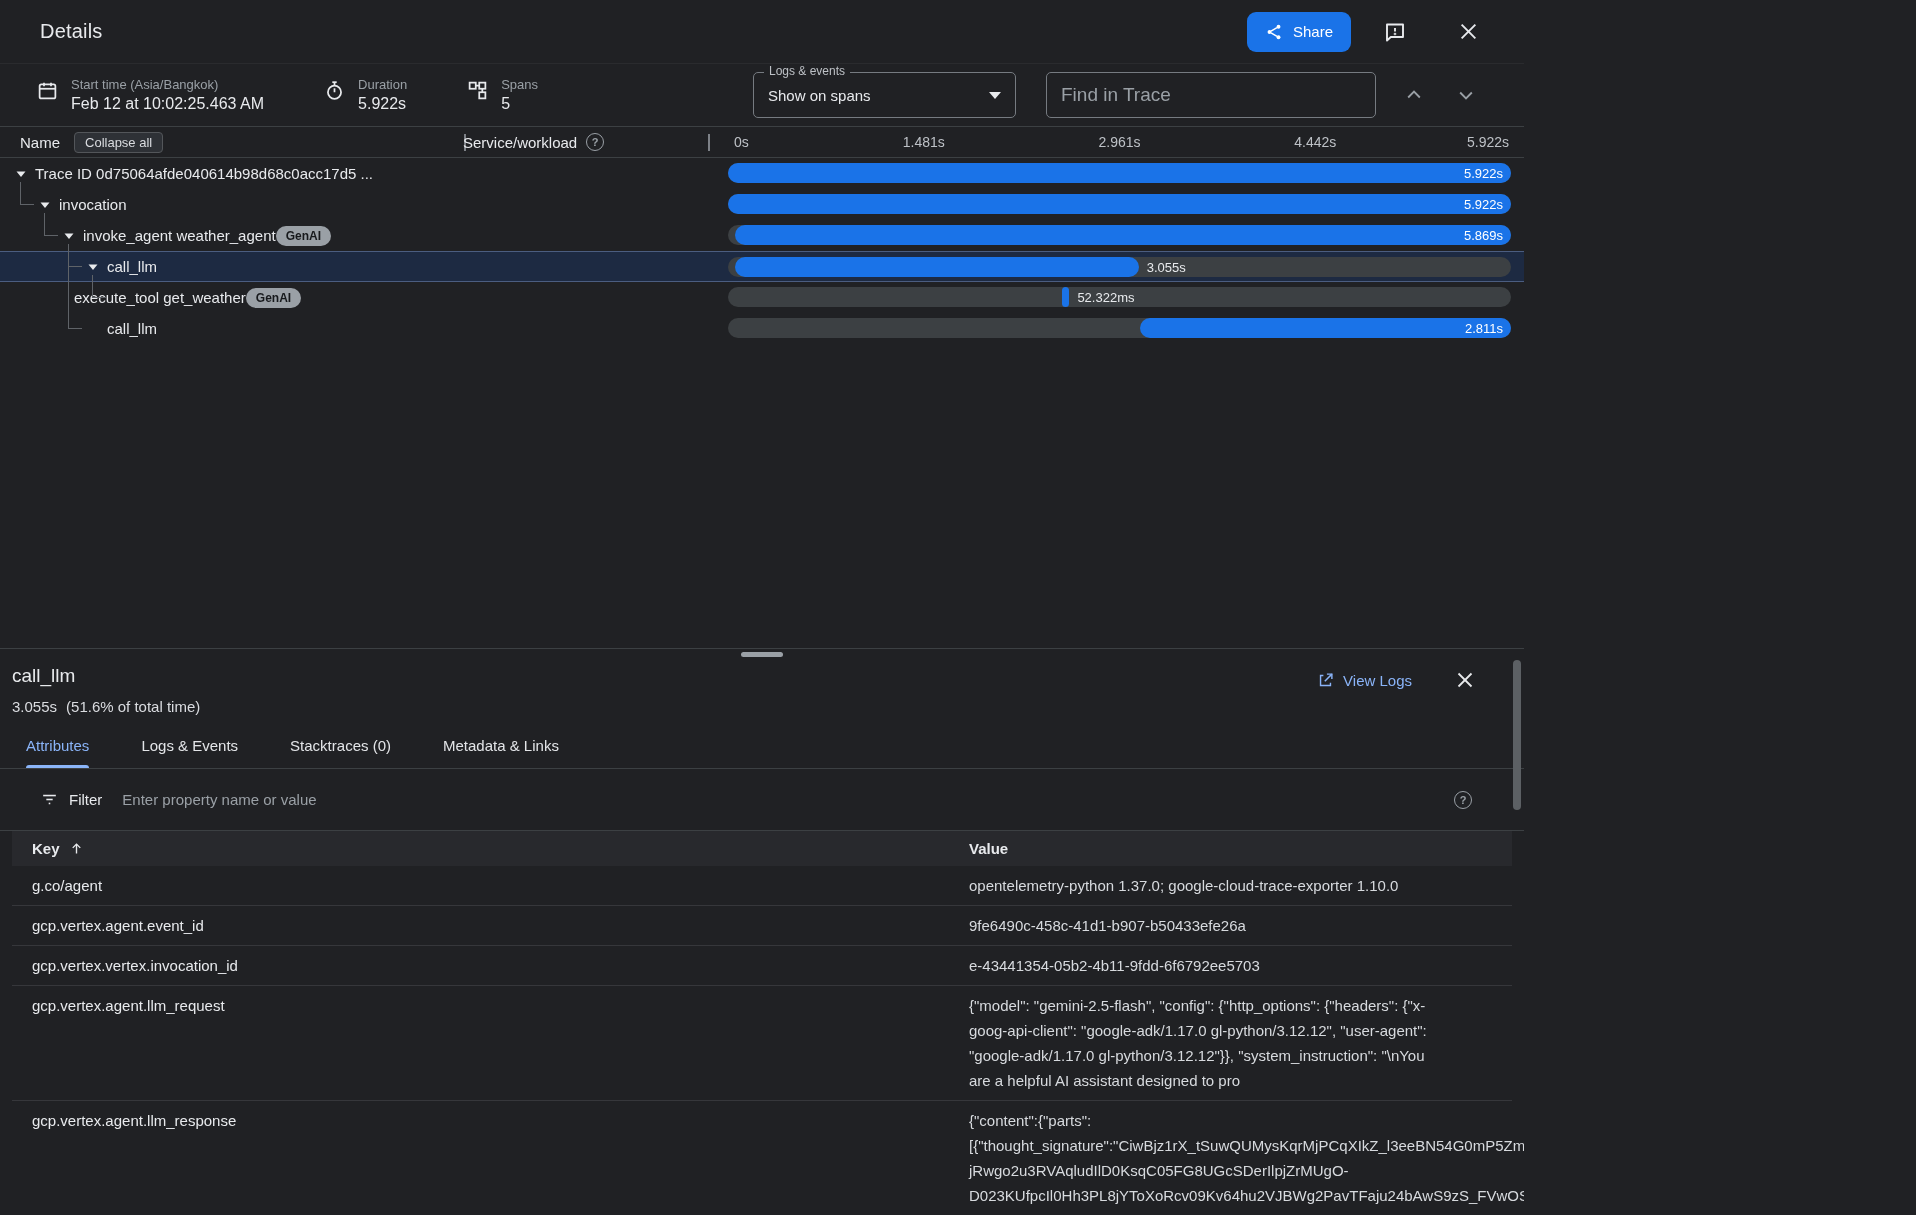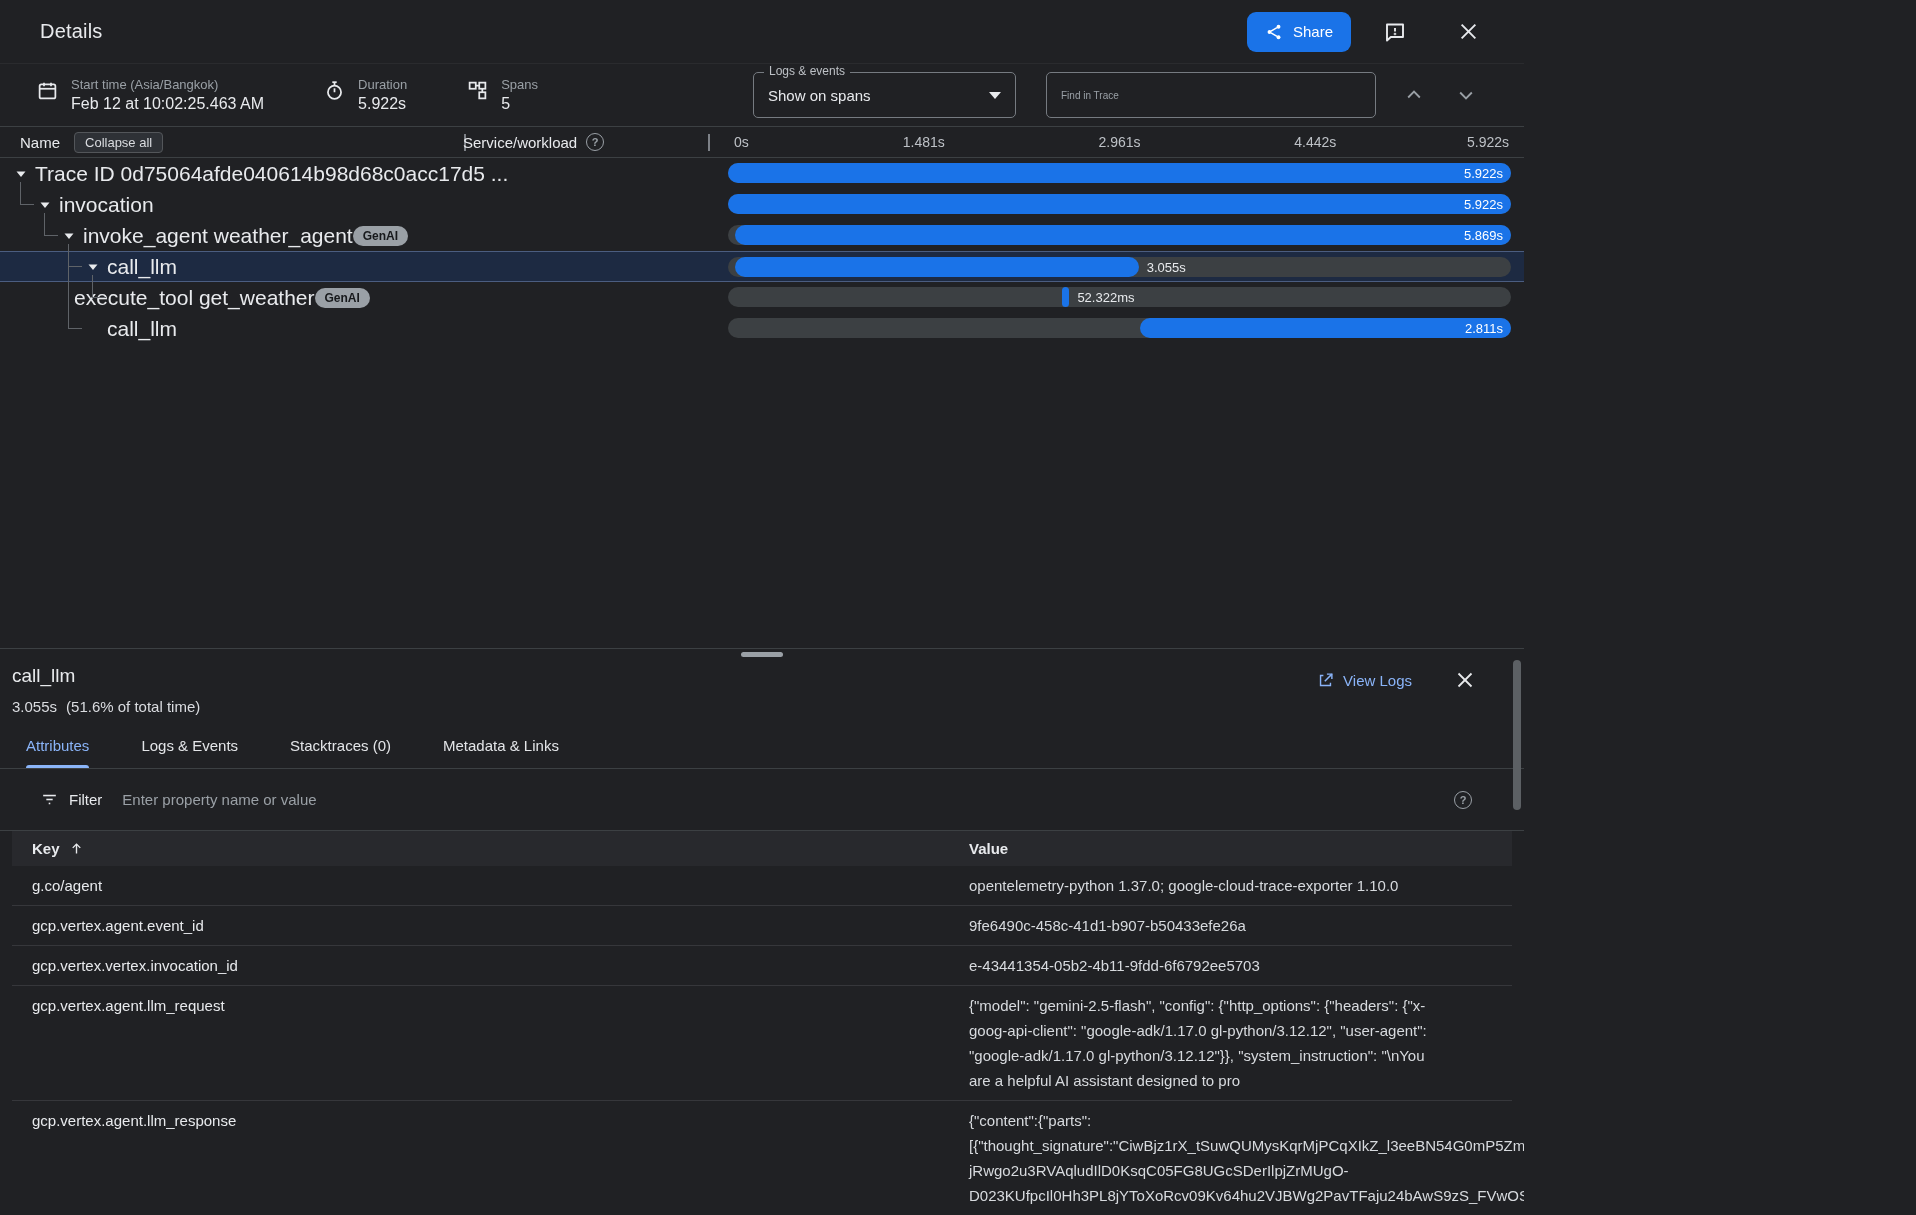--- a/index.html
+++ b/index.html
@@ -24,21 +24,21 @@
   .meta .txt{display:flex;flex-direction:column;gap:3px}
   .meta .lbl{font-size:13px;color:#9aa0a6;white-space:nowrap}
   .meta .val{font-size:16px;font-weight:500;color:#e8eaed;white-space:nowrap}
   .outlined-select{position:relative;width:263px;height:46px;border:1px solid #767b81;border-radius:5px;
     display:flex;align-items:center;padding:0 14px;margin-left:auto;cursor:pointer;background:transparent}
   .outlined-select .legend{position:absolute;top:-9px;left:10px;font-size:12px;color:#bdc1c6;background:#202124;padding:0 5px}
   .outlined-select .value{font-size:15px;color:#e8eaed;flex:1}
   .caret-down{width:0;height:0;border-left:6px solid transparent;border-right:6px solid transparent;border-top:7px solid #e8eaed}
   .find-box{width:330px;height:46px;border:1px solid #767b81;border-radius:5px;margin-left:30px;
     display:flex;align-items:center;padding:0 14px;background:transparent}
-  .find-box input{background:transparent;border:none;outline:none;color:#0ea5e9;font-size:10px;width:100%;font-family:inherit}
+  .find-box input{background:transparent;border:none;outline:none;color:#0ea5e9;font-size:19px;width:100%;font-family:inherit}
   .find-box input::placeholder{color:#9aa0a6}
   .nav-btn{background:none;border:none;margin-left:24px;cursor:pointer;padding:4px;display:flex}
 
   
   .wf-header{position:relative;height:31px;border-bottom:1px solid #3c4043;display:flex;align-items:center}
   .wf-left{position:relative;width:728px;height:100%;display:flex;align-items:center;flex-shrink:0}
   .wf-name-label{margin-left:20px;font-size:15px;font-weight:500;color:#e8eaed}
   .chip{margin-left:14px;font-size:13px;color:#dadce0;background:#2e3136;border:1px solid #53565a;
     border-radius:4px;padding:2px 10px;cursor:pointer;font-family:inherit}
   .v-div{position:absolute;top:7px;width:2px;height:17px;background:#7d8187}
@@ -49,21 +49,21 @@
   .tick{position:absolute;top:7px;font-size:14px;color:#bdc1c6;white-space:nowrap}
 
   
   .tree{position:relative}
   .guides{position:absolute;inset:0;z-index:2;pointer-events:none}
   .guides div{position:absolute;background:#5f6368}
   .tree-row{display:flex;align-items:center;height:31px;position:relative}
   .tree-row.selected{background:#1d2a42;border-top:1px solid #4b5d80;border-bottom:1px solid #4b5d80}
   .row-name{width:728px;display:flex;align-items:center;flex-shrink:0;overflow:hidden}
   .twisty{width:18px;height:18px;display:flex;align-items:center;justify-content:center;flex-shrink:0;cursor:pointer}
-  .row-label{margin-left:5px;font-size:21px;color:#e8eaed;white-space:nowrap}
+  .row-label{margin-left:5px;font-size:15px;color:#e8eaed;white-space:nowrap}
   .genai-badge{background:#9aa0a6;color:#17191c;border-radius:11px;font-size:12px;
     font-weight:600;padding:3px 10px;white-space:nowrap}
   .row-timeline{position:relative;flex:1;height:100%;margin-right:13px}
   .track{position:absolute;left:0;right:0;top:5px;height:20px;background:#3c4043;border-radius:10px}
   .bar{position:absolute;top:0;height:20px;background:#1a73e8;border-radius:10px;min-width:7px;cursor:pointer}
   .bar-label-in{position:absolute;right:8px;top:50%;transform:translateY(-50%);font-size:13px;color:#fff;white-space:nowrap}
   .bar-label-out{position:absolute;top:15px;transform:translateY(-50%);font-size:13px;color:#e8eaed;white-space:nowrap}
 
   
   .details-panel{position:absolute;left:0;right:0;top:648px;bottom:0;border-top:1px solid #3c4043;background:#202124;overflow:hidden}

